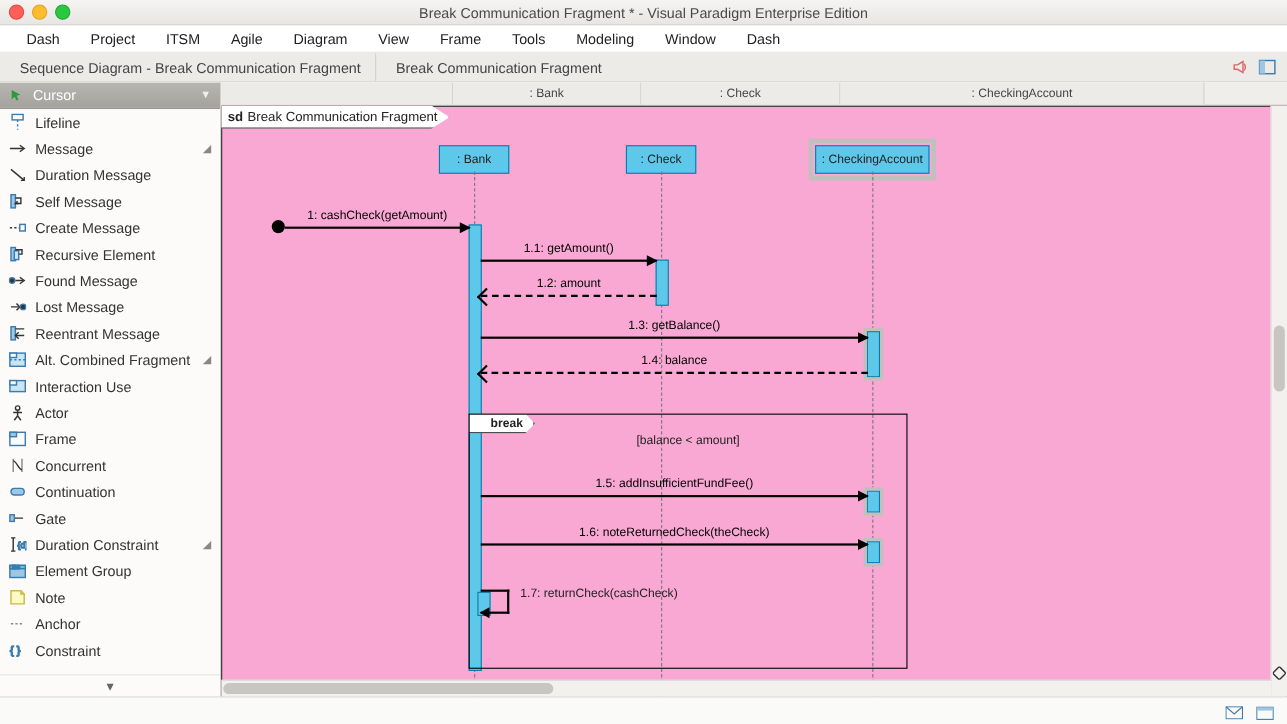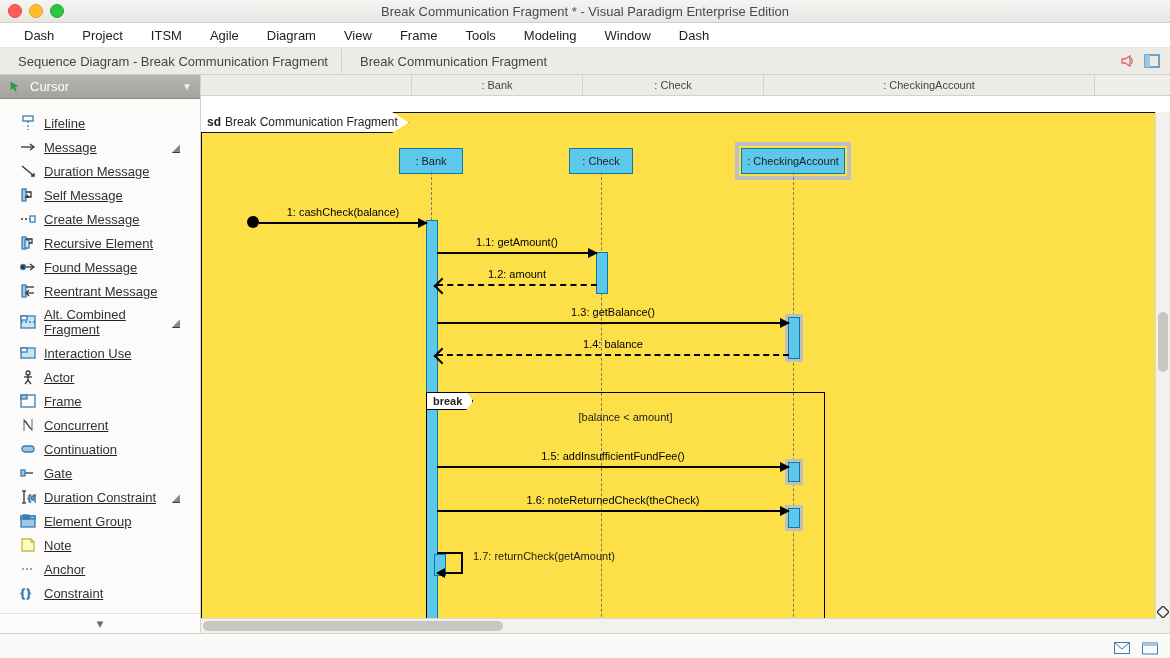--- a/index.html
+++ b/index.html
@@ -128,24 +128,23 @@
     font-size: 13px;
     padding: 4px 8px;
     display: flex;
     align-items: center;
     gap: 8px;
     border-bottom: 1px solid #8d8b86;
   }
   .palette-header svg { flex-shrink:0;}
   .palette ul {
     list-style: none;
-    margin: 0; padding: 12px;
+    margin: 0; padding: 0;
     overflow-y: auto;
     flex: 1;
-    text-decoration: underline;
   }
   .palette li {
     display: flex;
     align-items: center;
     gap: 8px;
     padding: 4px 8px;
     font-size: 13px;
     color: #333;
     cursor: default;
   }
@@ -182,22 +181,21 @@
     text-align: center;
     font-size: 11px;
     color: #444;
     line-height: 20px;
     background:#ecebe7;
   }
   .canvas {
     flex: 1;
     position: relative;
     overflow: hidden;
-    background: #fde047;
-    margin-top: 16px;
+    background: #f9a8d4;
   }
   
   .frame-outline {
     position: absolute;
     left: 0; top: 0;
     right: 0;
     height: 100%;
     border: 1px solid #111;
   }
   .frame-tab {
@@ -297,21 +295,21 @@
     border: 1px solid #000;
     background: transparent;
   }
   .fragment .frag-tab {
     position:absolute;
     top:-1px; left:-1px;
     background:#fff;
     border:1px solid #000;
     font-size:11px;
     font-weight:bold;
-    padding:2px 10px 2px 6px;
+    padding:2px 10px 2px 19px;
     clip-path: polygon(0 0, 85% 0, 100% 50%, 85% 100%, 0 100%);
   }
   .fragment .guard {
     position:absolute;
     top:18px;
     width:100%;
     text-align:center;
     font-size:11px;
   }
   
@@ -482,20 +480,30 @@
               <circle cx="3" cy="8" r="2.5" fill="#333"></circle>
               <line x1="6" y1="8" x2="13" y2="8" stroke="#333"></line>
               <path d="M10 5l4 3-4 3" stroke="#333"></path>
             </svg>
           </span>
           <span>Found Message</span>
         </li>
         <li>
           <span class="icon16">
             <svg width="16" height="16" viewBox="0 0 16 16" fill="none" stroke="#3a7bb0" stroke-width="1.3">
+              <line x1="2" y1="8" x2="9" y2="8" stroke="#333"></line>
+              <path d="M7 5l3 3-3 3" stroke="#333"></path>
+              <circle cx="13" cy="8" r="2.5" fill="#333"></circle>
+            </svg>
+          </span>
+          <span>Lost Message</span>
+        </li>
+        <li>
+          <span class="icon16">
+            <svg width="16" height="16" viewBox="0 0 16 16" fill="none" stroke="#3a7bb0" stroke-width="1.3">
               <rect x="2" y="2" width="4" height="12" fill="#9fc6e2"></rect>
               <path d="M14 4H6" stroke="#333"></path>
               <path d="M6 10h8" stroke="#333"></path>
               <path d="M9 7l-3 3 3 3" stroke="#333"></path>
             </svg>
           </span>
           <span>Reentrant Message</span>
         </li>
         <li>
           <span class="icon16">
@@ -643,21 +651,21 @@
       <div class="activation sel" style="left:592px;top:205px;height:40px"></div>
       <div class="activation sel" style="left:592px;top:350px;height:18px"></div>
       <div class="activation sel" style="left:592px;top:396px;height:18px"></div>
       <div class="activation" style="left:238px;top:442px;height:20px"></div>
 
       <div class="found-dot" style="left:46px;top:104px"></div>
 
       <div class="msg" style="left:58px;top:110px;width:168px">
         <div class="line"></div>
           <div class="arrowR"></div>
-        <div class="msg-label">1: cashCheck(balance)</div>
+        <div class="msg-label">1: cashCheck(getAmount)</div>
       </div>
 
       <div class="msg" style="left:236px;top:140px;width:160px">
         <div class="line"></div>
           <div class="arrowR"></div>
         <div class="msg-label">1.1: getAmount()</div>
       </div>
 
       <div class="msg dashed open" style="left:236px;top:172px;width:160px">
         <div class="line"></div>
@@ -688,21 +696,21 @@
         <div class="msg-label">1.5: addInsufficientFundFee()</div>
       </div>
 
       <div class="msg" style="left:236px;top:398px;width:352px">
         <div class="line"></div>
           <div class="arrowR"></div>
         <div class="msg-label">1.6: noteReturnedCheck(theCheck)</div>
       </div>
 
       <div class="self-loop" style="left:236px;top:440px"></div>
-      <div style="position:absolute;left:272px;top:438px;font-size:11px">1.7: returnCheck(getAmount)</div>
+      <div style="position:absolute;left:272px;top:438px;font-size:11px">1.7: returnCheck(cashCheck)</div>
 
       <div class="vscroll">
           <div class="thumb"></div>
         </div>
       <div class="hscroll">
           <div class="thumb"></div>
         </div>
       <div class="resize-grip">
         <svg width="12" height="12" viewBox="0 0 12 12">
             <path d="M6 0L12 6M6 12L0 6M6 0L0 6M6 12L12 6" stroke="#333" stroke-width="1.3" fill="none"></path>

